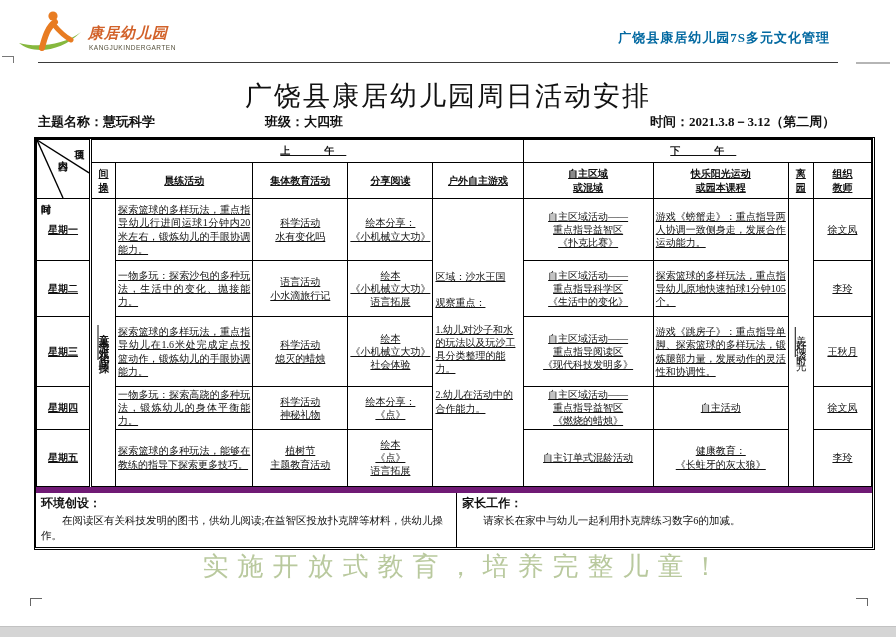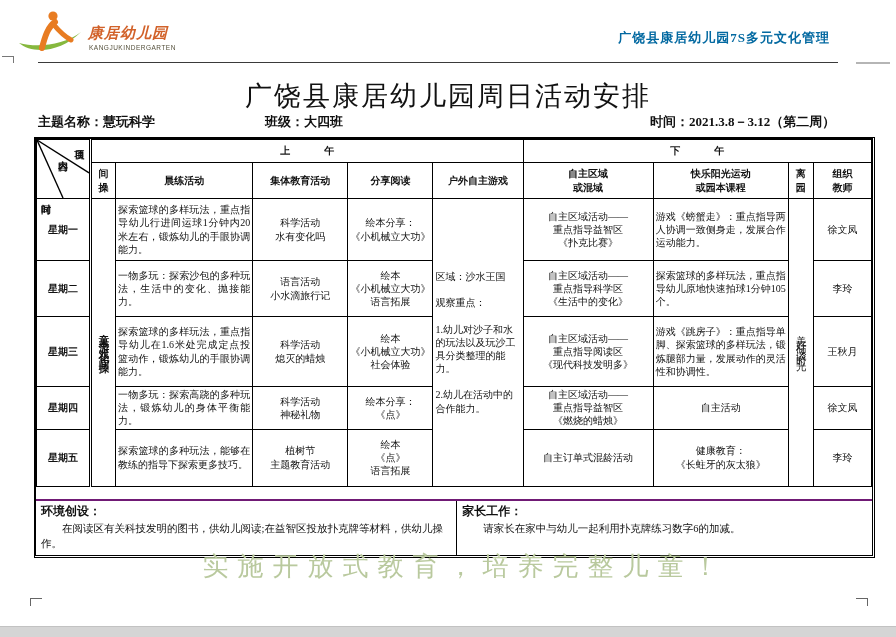--- a/index.html
+++ b/index.html
@@ -28,40 +28,40 @@
   .meta .m-theme{position:absolute;left:38px;top:0;}
   .meta .m-class{position:absolute;left:265px;top:0;}
   .meta .m-time{position:absolute;left:650px;top:0;}
 
   
   .sheet{position:absolute;left:34px;top:137px;width:836px;
          border-top:2px solid #000;border-left:2px solid #000;
          border-right:3px double #000;border-bottom:3px double #000;background:#fff;}
   table.sched{border-collapse:collapse;table-layout:fixed;width:836px;}
   table.sched td{border:1px solid #000;padding:1px 2px;vertical-align:middle;
-                 font-size:10px;line-height:1.32;word-break:break-all;}
+                 font-size:10px;line-height:1.32;word-break:break-all;text-decoration:underline;}
   .pre{white-space:pre-line;}
   .hd{font-weight:bold;text-align:center;font-size:11px;}
   .ampm{font-size:13px;letter-spacing:12px;text-indent:12px;}
   .day{font-weight:bold;text-align:center;font-size:12px;border-right:3px double #000 !important;}
   .tc{text-align:center;}
   .tj{text-align:justify;}
   .vtext{writing-mode:vertical-rl;text-orientation:upright;margin:0 auto;
          letter-spacing:5px;font-size:10.5px;text-align:center;}
   .vbold{font-weight:bold;}
   .corner{position:relative;padding:0 !important;border-right:3px double #000 !important;}
   .corner svg{position:absolute;left:0;top:0;width:100%;height:100%;}
   .corner .c-lab{position:absolute;font-size:10px;font-weight:bold;line-height:1.05;
                  writing-mode:vertical-rl;text-orientation:upright;letter-spacing:0;}
   .c-proj{right:5px;top:2px;}
   .c-cont{left:20px;top:13px;}
   .c-time{left:3px;bottom:2px;}
   .outdoor{vertical-align:middle;text-align:left;}
 
-  .bottomrow{display:flex;border-top:2px solid #701a75;margin-top:12px;}
+  .bottomrow{display:flex;border-top:6px solid #701a75;}
   .bottomrow .bcell{min-height:52px;padding:2px 5px 4px 5px;font-size:11px;}
   .bcell .blab{font-weight:bold;font-size:12px;}
   .bcell .btxt{text-indent:2em;margin:1px 0 0 0;line-height:1.45;font-size:10.5px;}
   .b-env{width:50.4%;border-right:1px solid #000;box-sizing:border-box;}
   .b-par{width:49.6%;box-sizing:border-box;}
 
   .slogan{position:absolute;left:0;top:549px;width:100%;text-align:center;
           font-size:26px;letter-spacing:9px;color:#b9c99e;white-space:nowrap;padding-left:17px;}
   .botband{position:absolute;left:0;top:626px;width:100%;height:11px;
            background:#d5d5d5;border-top:1px solid #c2c2c2;}

